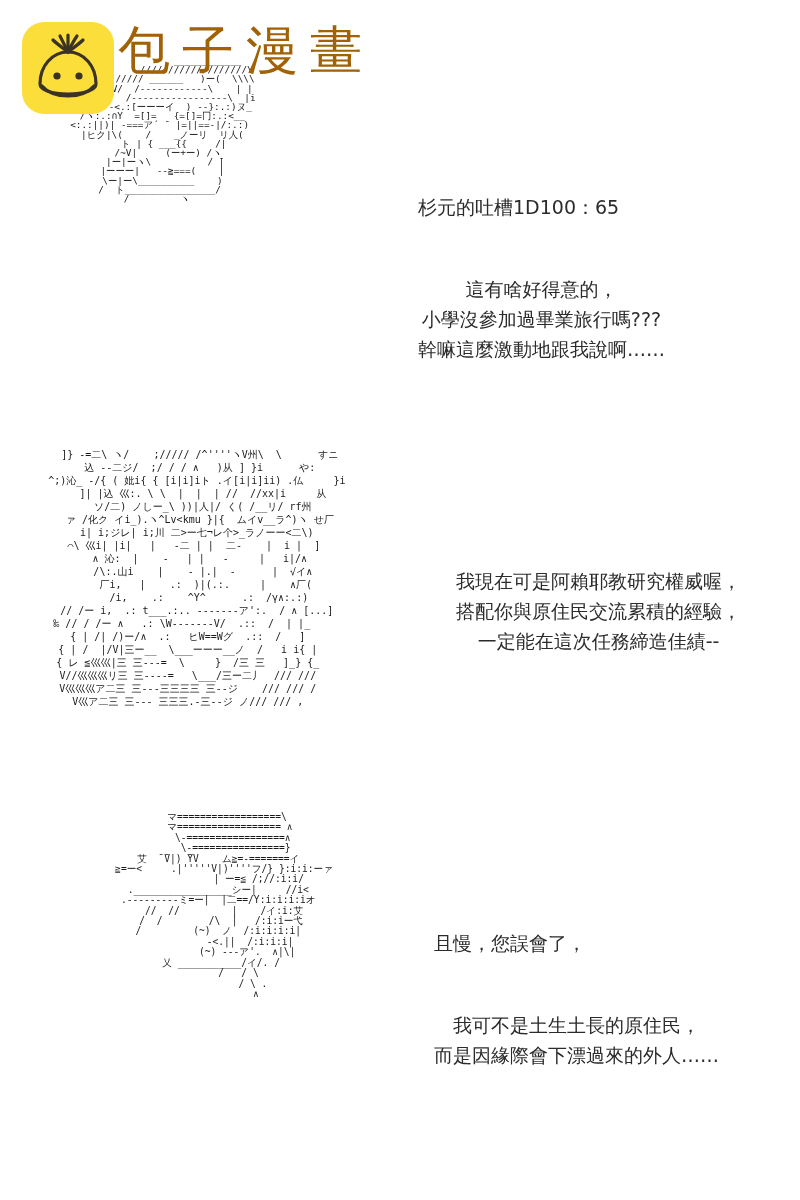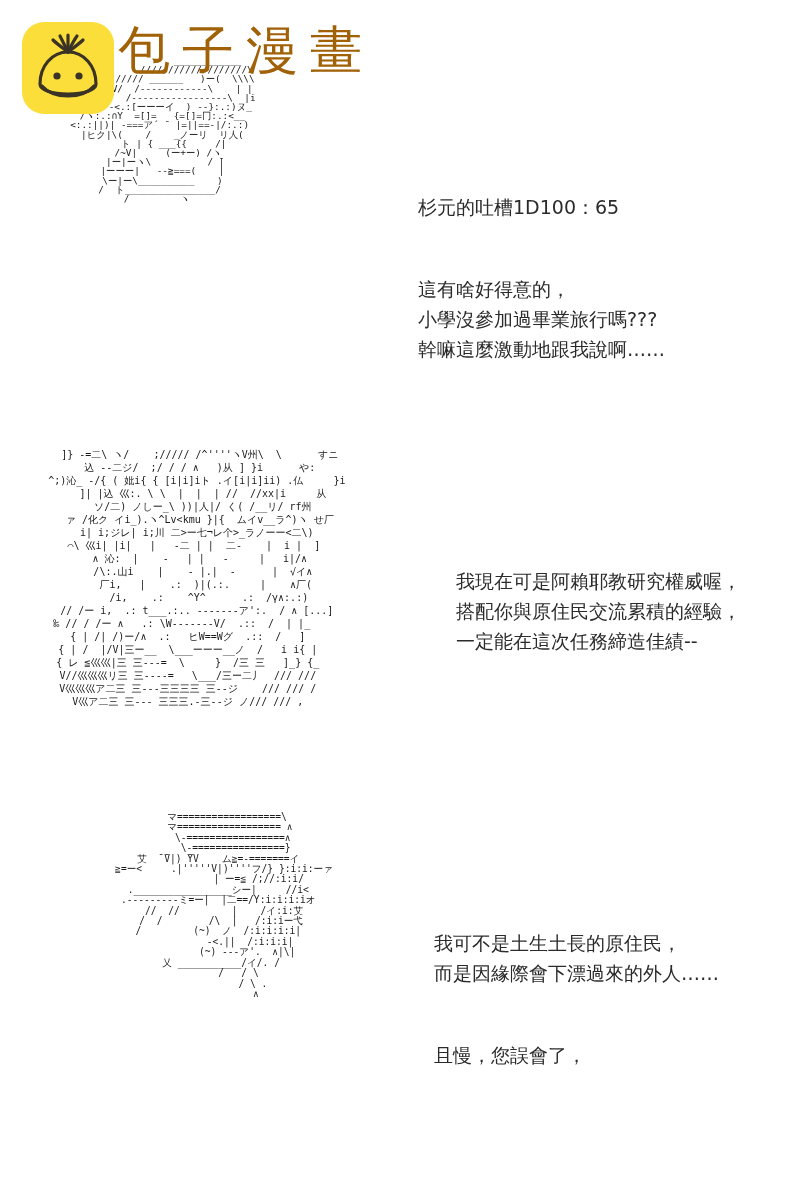--- a/index.html
+++ b/index.html
@@ -94,21 +94,21 @@
     font-size: 19px;
     line-height: 30px;
     white-space: pre-line;
     z-index: 3;
   }
   #dialogue-1 { left: 418px; top: 162px; }
   #dialogue-2 { left: 456px; top: 536px; }
   #dialogue-3 { left: 434px; top: 898px; }
 
   .dialogue .para { margin: 0 0 22px 0; }
-  .dialogue .para:last-child { margin-bottom: 0; }
+  .dialogue .para:last-child { margin-bottom: 0; text-align: center; }
 </style>
 </head>
 <body>
 
 <div id="watermark-brand">
   <div class="wm-cn">包子漫畫</div>
 </div>
 
 <div id="watermark-logo">
   <svg width="92" height="92" viewBox="0 0 92 92" aria-hidden="true">
@@ -193,16 +193,16 @@
   /         (~)  ノ  /:i:i:i:i|
              -&lt;.||  /:i:i:i|
             (~) ---ア'.  ∧|\|
    乂 ___________/イ/. /
          /   / \
               / \ .
                ∧
 </pre>
 
 <div class="dialogue" id="dialogue-3">
+  <p class="para">且慢，您誤會了，</p>
   <p class="para">我可不是土生土長的原住民，
 而是因緣際會下漂過來的外人……</p>
-  <p class="para">且慢，您誤會了，</p>
 </div>
 
 </body></html>

